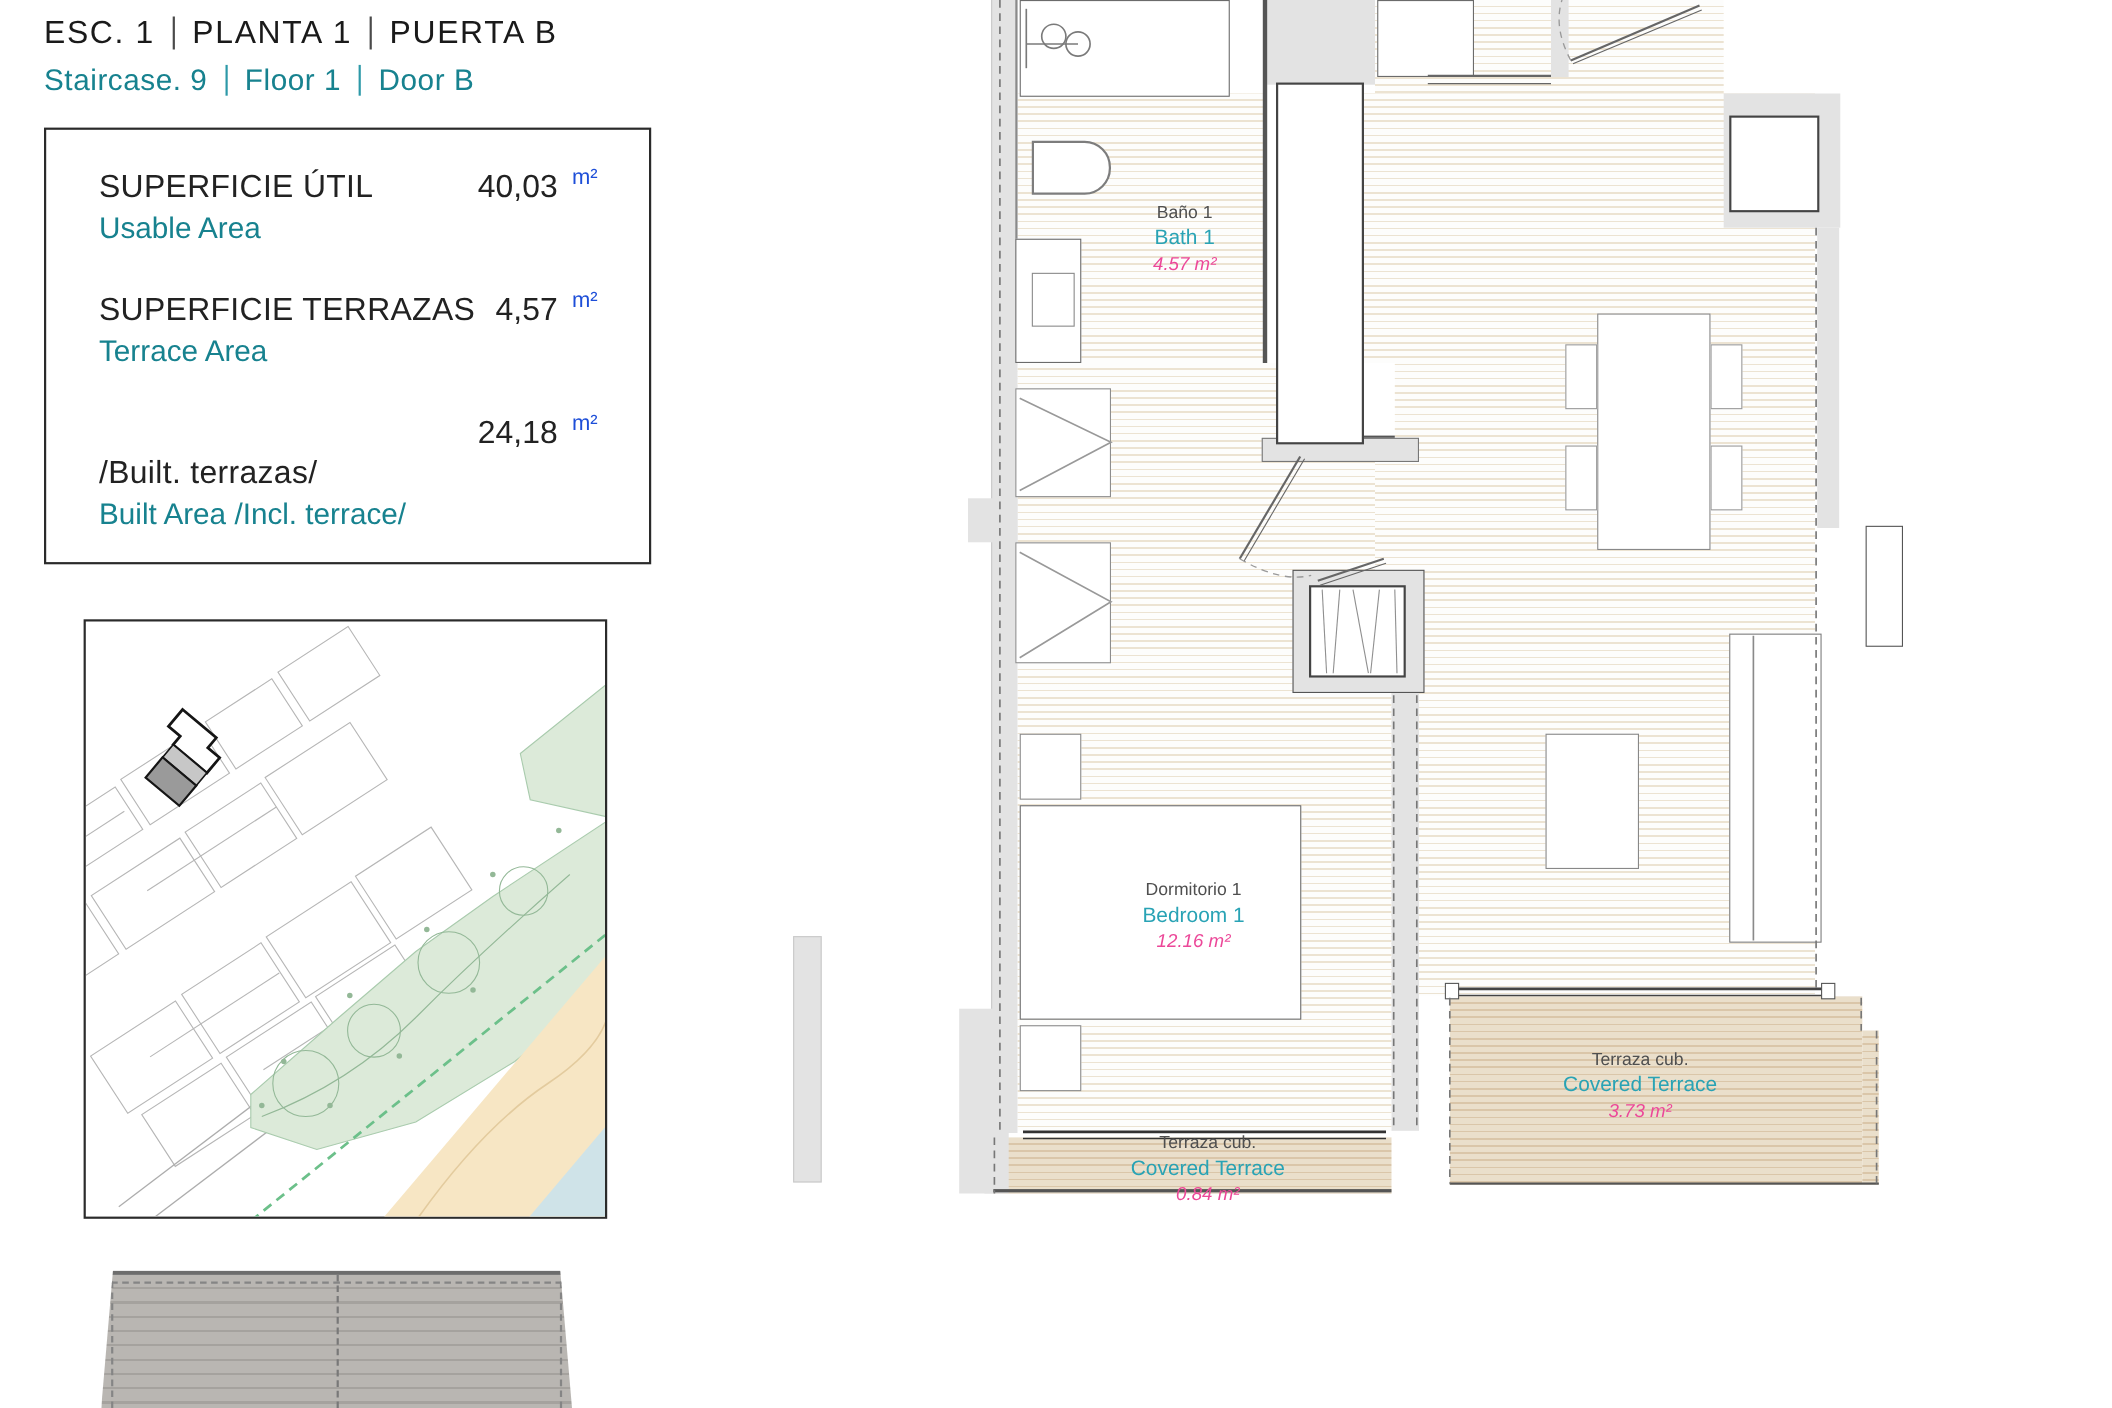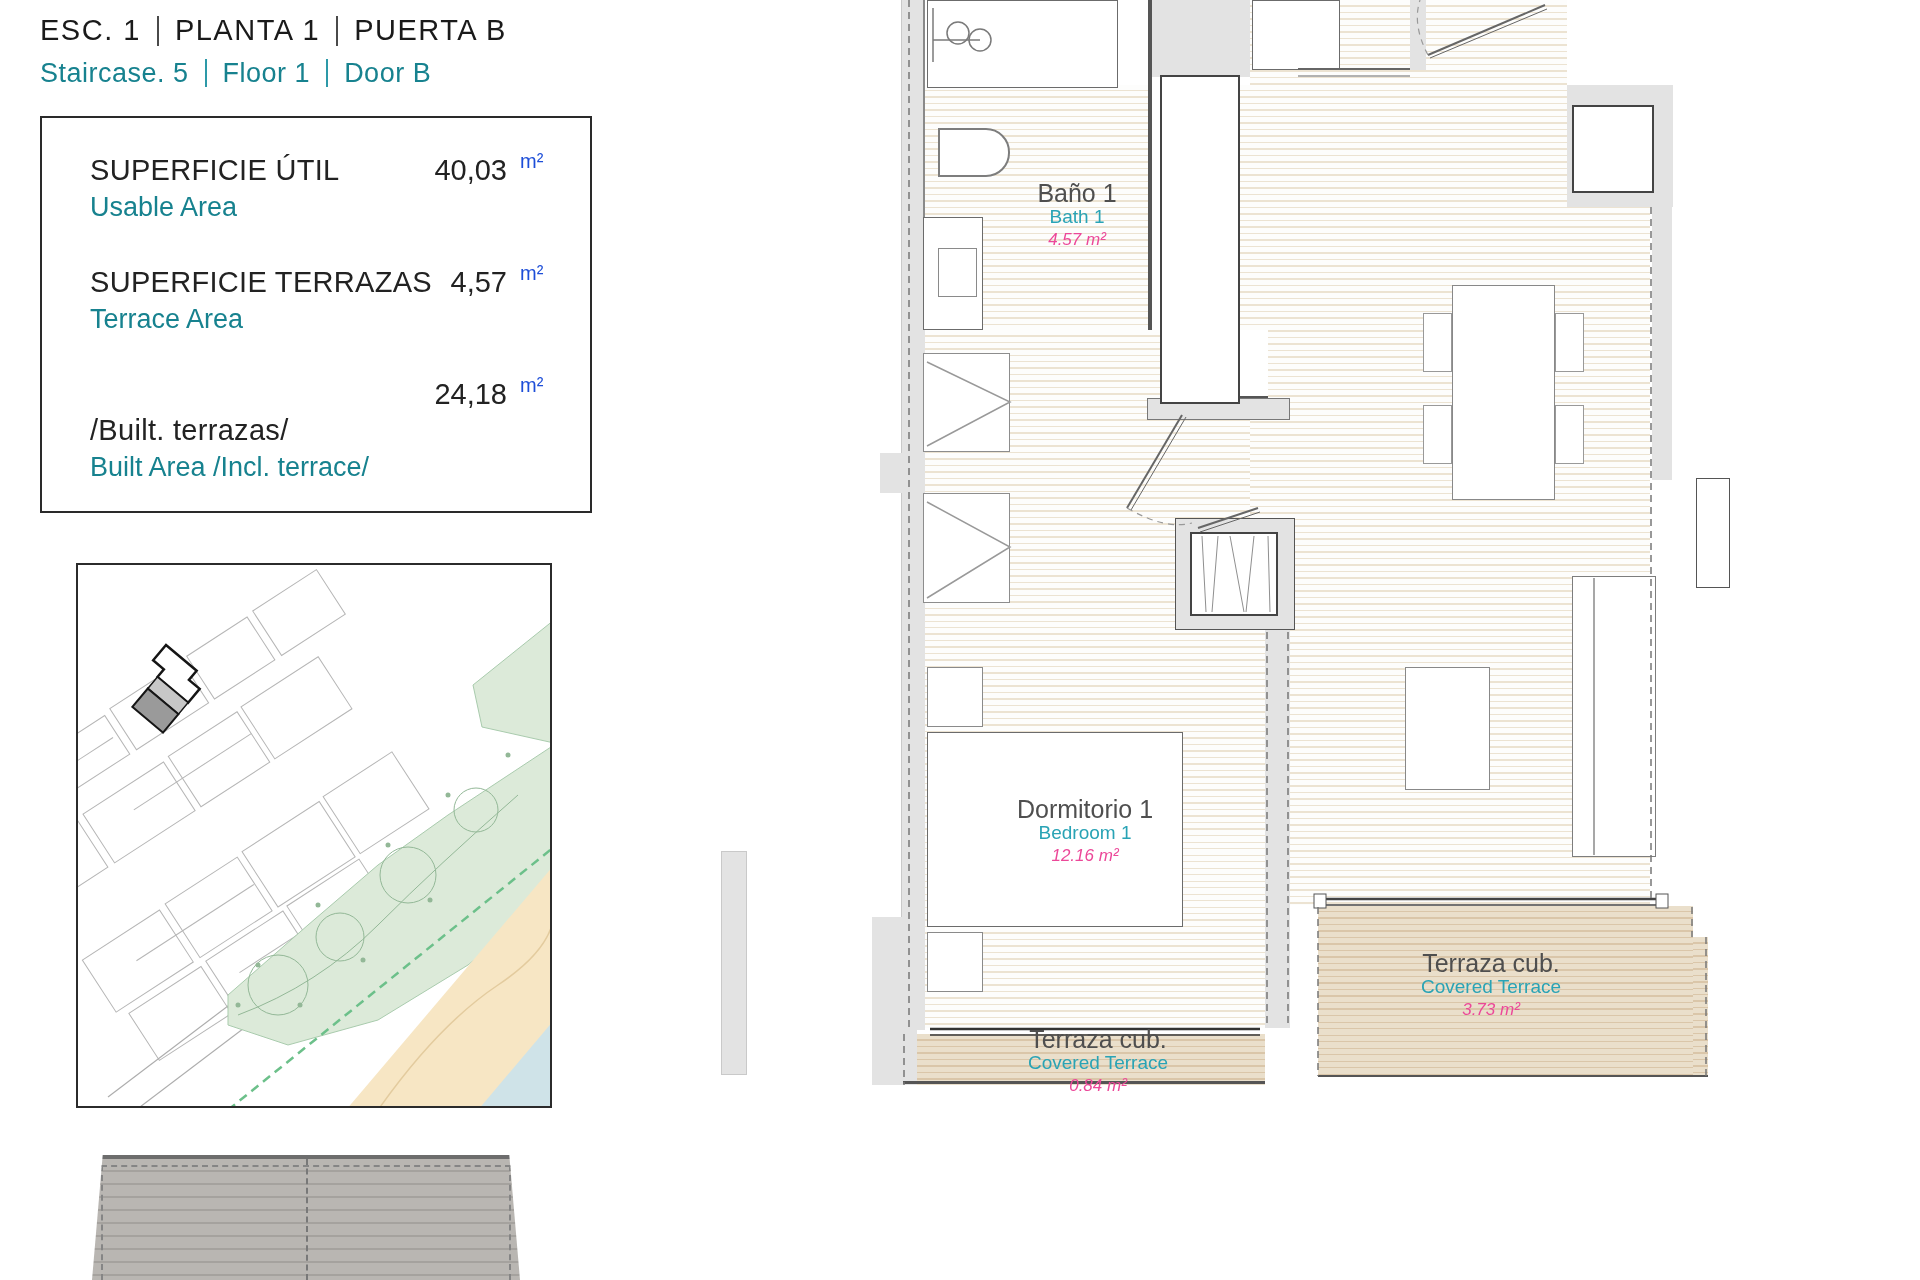--- a/index.html
+++ b/index.html
@@ -26,32 +26,32 @@
   
   .plan{left:870px;top:0;width:870px;height:1088px;}
   .wall{position:absolute;box-sizing:border-box;background:#e3e3e3;}
   .floor{position:absolute;box-sizing:border-box;
          background:repeating-linear-gradient(to bottom,#fdfdfc 0 5px,#ece3d2 5px 6.5px);}
   .terr{position:absolute;box-sizing:border-box;
         background:repeating-linear-gradient(to bottom,#eadfcb 0 5px,#dac6a9 5px 6.5px);}
   .obj{position:absolute;box-sizing:border-box;background:#fff;border:2px solid #6b6b6b;}
   .thinline{position:absolute;background:#555;}
   .rlabel{position:absolute;transform:translateX(-50%);text-align:center;line-height:23px;white-space:nowrap;}
-  .rlabel .es{font-size:25px;color:#4f4f4f;}
+  .rlabel .es{font-size:16px;color:#4f4f4f;}
   .rlabel .en{font-size:19px;color:#29a3b5;}
   .rlabel .ar{font-size:17px;color:#ec4899;font-style:italic;}
 </style>
 </head>
 <body>
 
 <div class="abs title-row">
   <span>ESC.  1</span><span class="tdiv"></span><span>PLANTA   1</span><span class="tdiv"></span><span>PUERTA B</span>
 </div>
 <div class="abs sub-row">
-  <span>Staircase.  5</span><span class="tdiv teal"></span><span>Floor   1</span><span class="tdiv teal"></span><span>Door B</span>
+  <span>Staircase.  9</span><span class="tdiv teal"></span><span>Floor   1</span><span class="tdiv teal"></span><span>Door B</span>
 </div>
 
 <div class="abs areabox">
   <div class="al" style="top:36px">SUPERFICIE ÚTIL</div>
   <div class="aval" style="top:36px">40,03</div>
   <div class="aunit" style="top:32px">m²</div>
   <div class="asub" style="top:74px">Usable Area</div>
 
   <div class="al" style="top:148px">SUPERFICIE TERRAZAS</div>
   <div class="aval" style="top:148px">4,57</div>

